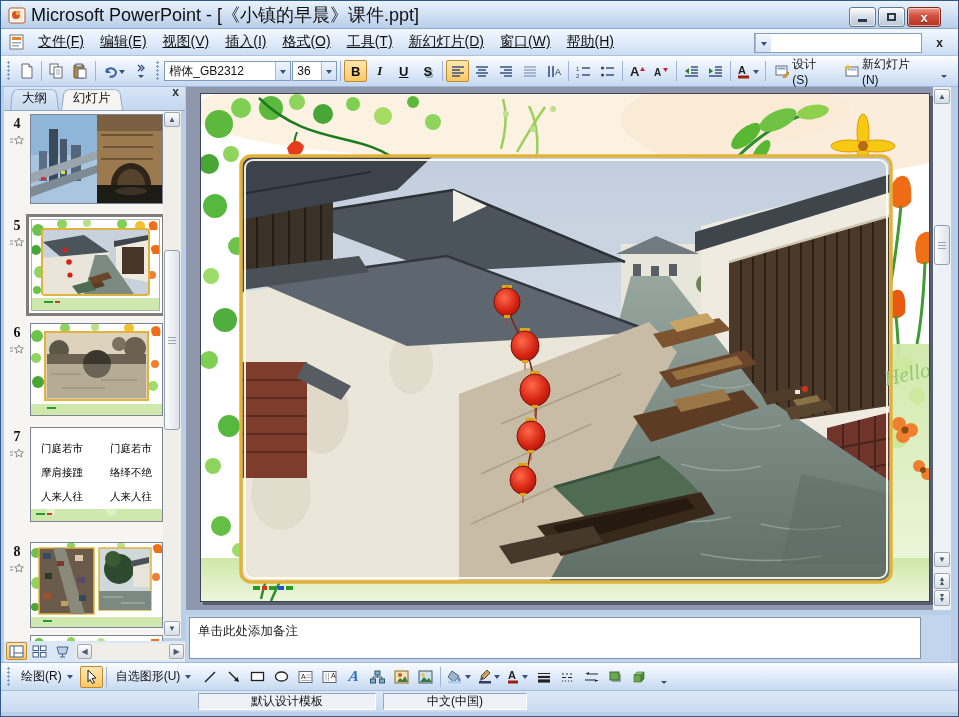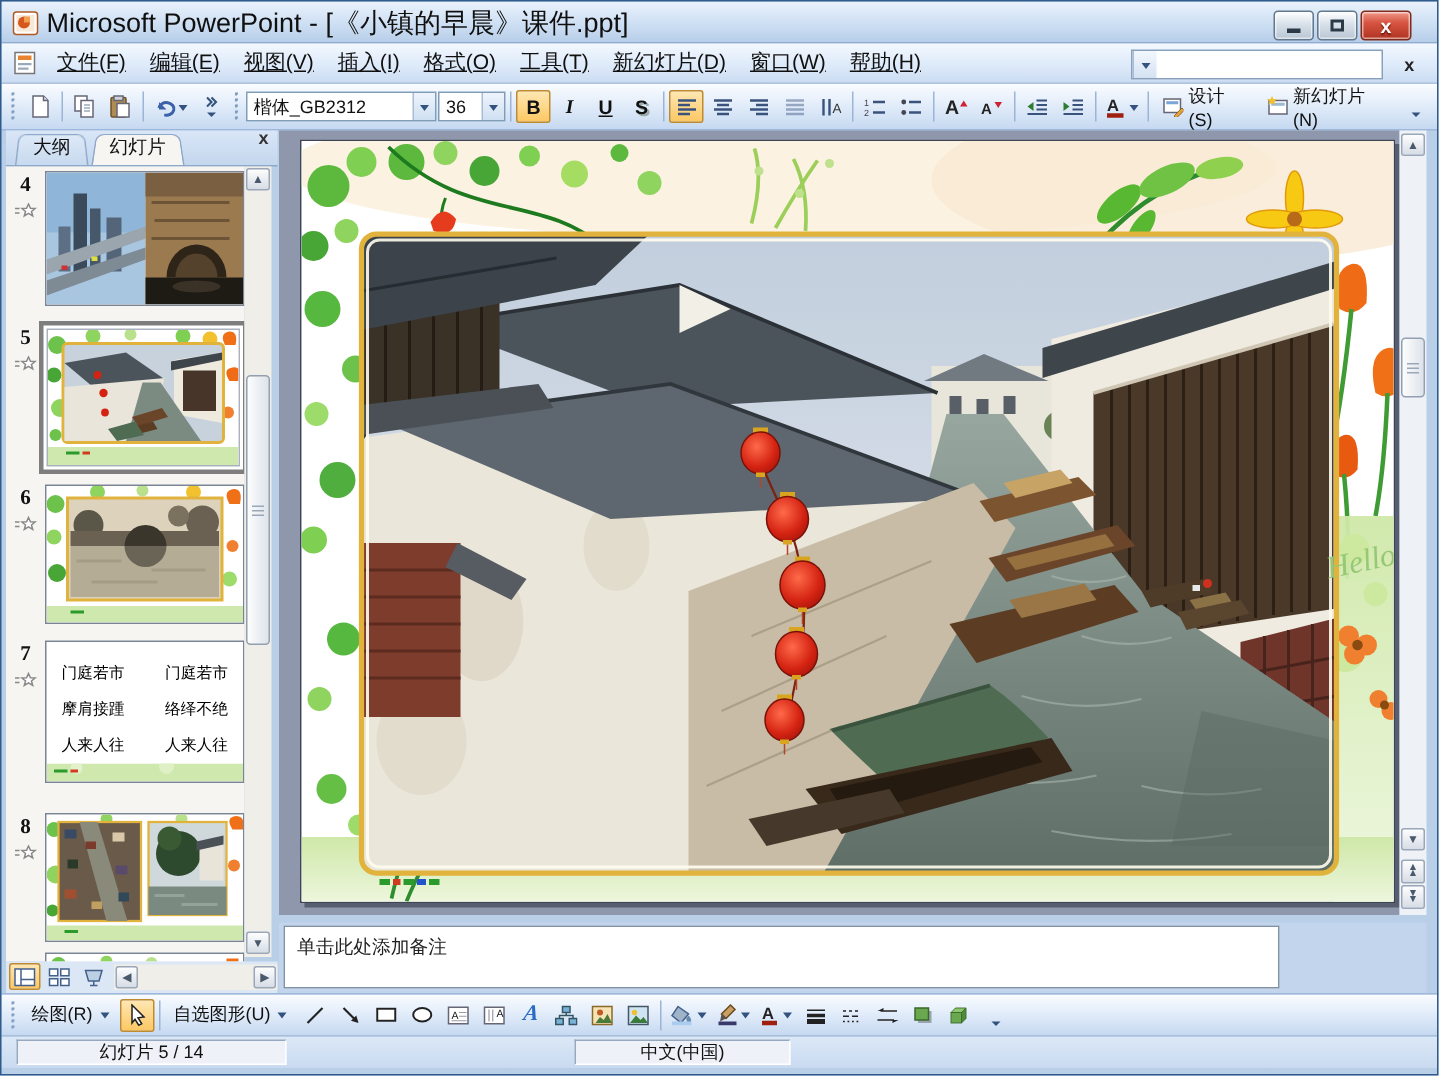--- a/index.html
+++ b/index.html
@@ -86,21 +86,21 @@
     border:1px solid transparent; border-radius:2px; }
   .viewbtn.on { background:linear-gradient(#ffe7b3,#fcc863); border-color:#c08a2e; }
 
   
   .mainview { left:186px; top:87px; width:747px; height:523px; background:#8e97ac; }
   .slide { position:absolute; left:14px; top:6px; width:730px; height:509px; background:#fff;
     border:1px solid #3c4456; box-shadow:3px 3px 0 rgba(42,48,64,.55); overflow:hidden; }
   .hello { position:absolute; left:683px; top:268px; transform:rotate(-12deg);
     font-family:"Liberation Serif",serif; font-style:italic; font-size:21px; color:#97c873; }
   .notesbar { left:186px; top:615px; width:765px; height:47px; background:#c2d5ec; }
-  .notesbox { position:absolute; left:3px; top:2px; width:664px; height:42px; background:#fff;
+  .notesbox { position:absolute; left:3px; top:2px; width:732px; height:42px; background:#fff;
     border:1px solid #7f92a8; padding:5px 8px; color:#222; font-size:12.5px; }
   .splith { left:186px; top:610px; width:765px; height:5px; background:#b9cfe8; }
 
   
   .drawbar { left:1px; top:662px; width:957px; height:28px;
     background:linear-gradient(#fafcff,#e3edfa 45%,#c6d9f1);
     border-top:1px solid #9db8da; display:flex; align-items:center; padding:0 3px; gap:1px; }
   .statusbar { left:1px; top:690px; width:957px; height:22px;
     background:linear-gradient(#dce8f7,#c9daf0); border-top:1px solid #a8bedb; }
   .spanel { position:absolute; top:2px; height:17px; display:flex; align-items:center; justify-content:center;
@@ -903,17 +903,17 @@
       </svg>
     </div>
   <div class="tbtn">
       <svg width="9" height="16">
         <path d="M2 12h6l-3 3z" fill="#33527e"></path>
       </svg>
     </div>
 </div>
 
 <div class="abs statusbar">
-  <div class="spanel" style="left:10px;width:180px">幻灯片 5 / 14</div>
+  <div class="spanel" style="left:197px;width:178px">默认设计模板</div>
   <div class="spanel" style="left:382px;width:144px">中文(中国)</div>
 </div>
 
 <div class="frame"></div>
 
 </body></html>

